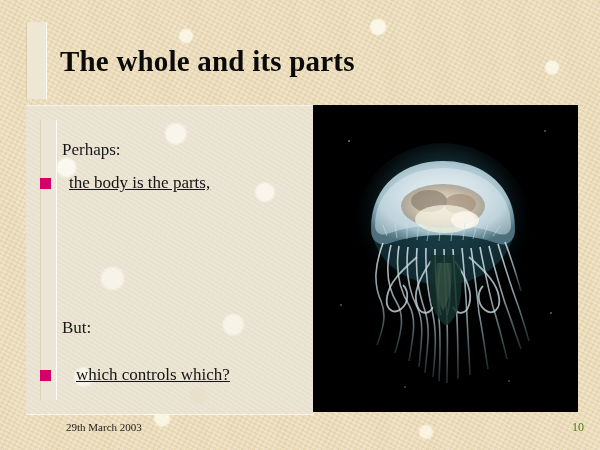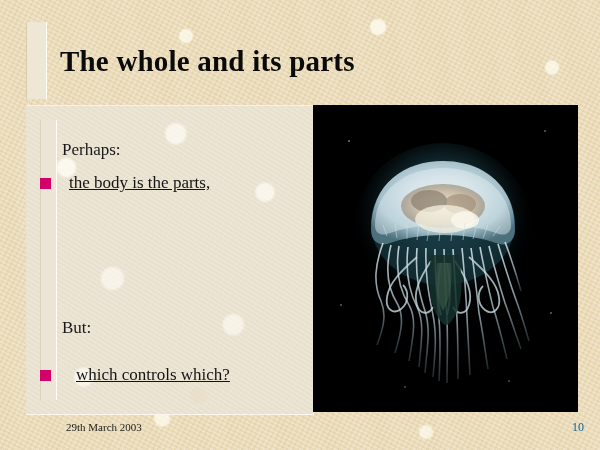--- a/index.html
+++ b/index.html
@@ -83,21 +83,21 @@
   
   #photo{
     position:absolute;left:313px;top:105px;width:265px;height:307px;
     background:#000;overflow:hidden;
   }
   #photo svg{display:block;width:100%;height:100%;}
   #footer-date{
     position:absolute;left:22px;top:421px;font-size:11px;color:#1b1b1b;margin-left:44px;
   }
   #footer-page{
-    position:absolute;right:16px;top:420px;font-size:12px;color:#0369a1;text-align:center;
+    position:absolute;right:16px;top:420px;font-size:12px;color:#4d7c0f;text-align:center;
   }
 </style>
 </head>
 <body>
 
 <div id="slide">
 
   <div id="paper-texture"></div>
 
   <div id="title-accent-bar"></div>

